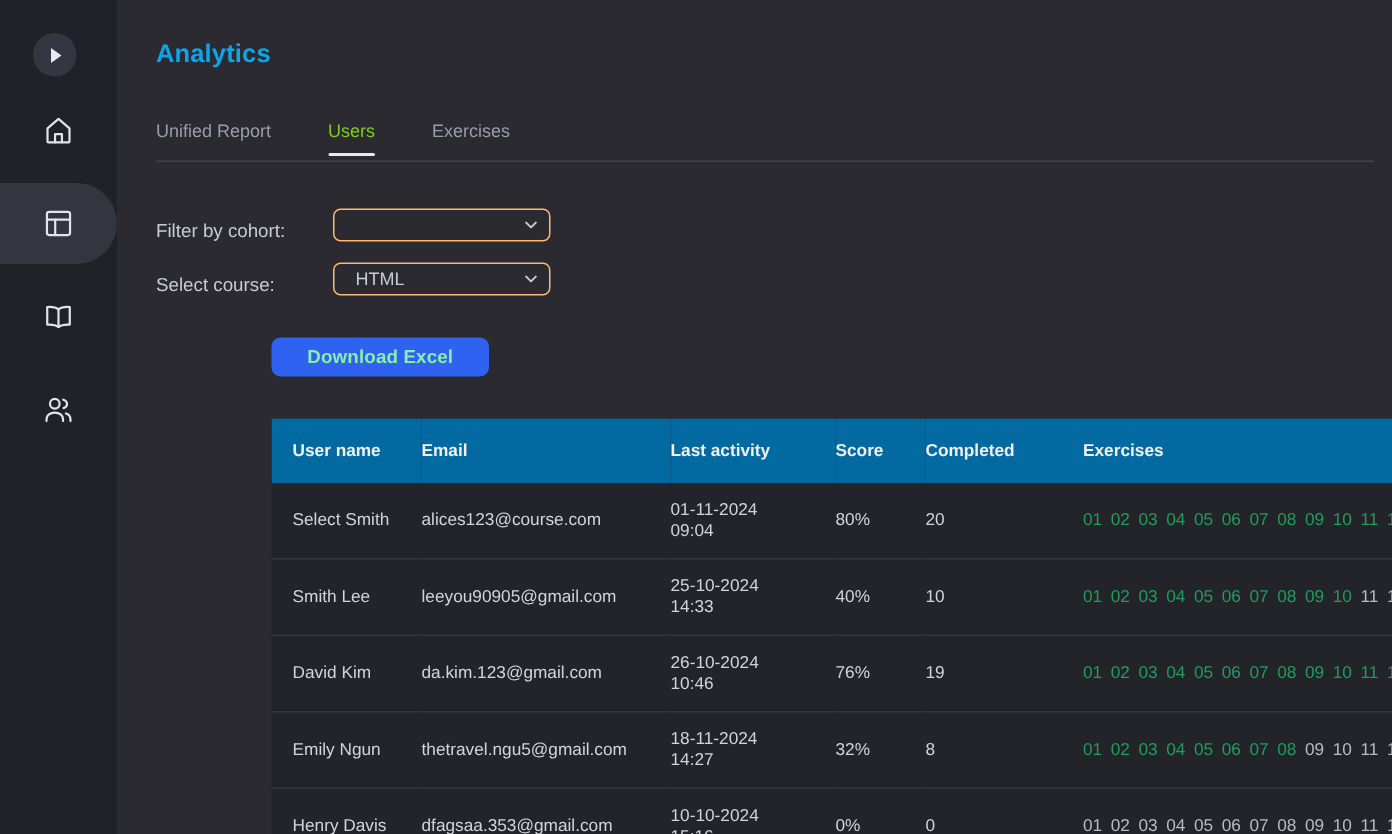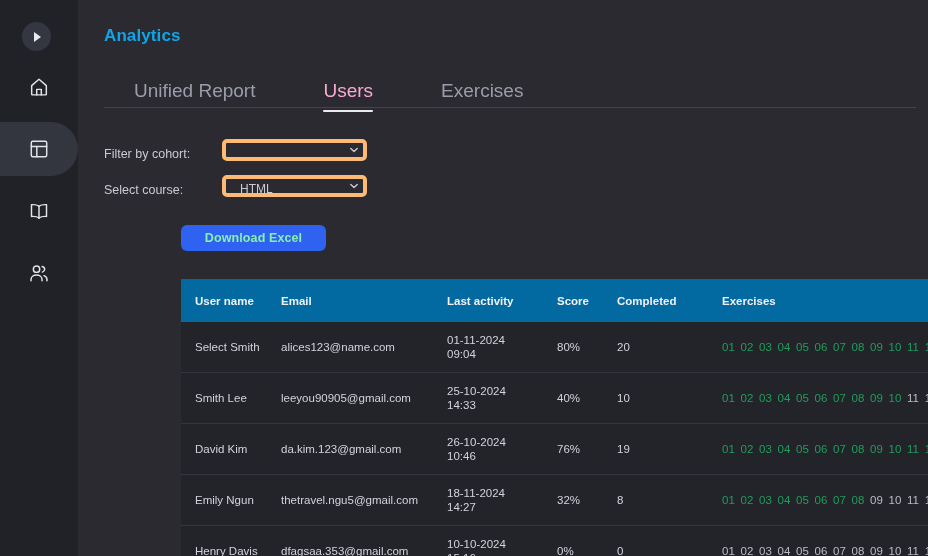--- a/index.html
+++ b/index.html
@@ -94,29 +94,28 @@
     position: absolute;
     left: 26px; top: 80px;
     width: 812px;
     height: 28px;
     border-bottom: 1px solid #41434d;
     display: flex;
     align-items: flex-start;
   }
   .tab {
     position: relative;
-    font-size: 19px;
+    font-size: 12px;
     color: #9a9daa;
     padding: 0 0 9px 0;
     margin-right: 38px;
     cursor: pointer;
     white-space: nowrap;
-    margin-left: 30px;
-  }
-  .tab.active { color: #f9a8d4; }
+  }
+  .tab.active { color: #84cc16; }
   .tab.active::after {
     content: "";
     position: absolute;
     left: 0; right: 0; bottom: -1px;
     height: 2px;
     background: #e9eaee;
     border-radius: 2px;
   }
 
   
@@ -133,21 +132,21 @@
     color: #c9cbd4;
     width: 118px;
   }
   .select-wrap {
     position: relative;
     width: 145px; height: 22px;
   }
   .sel {
     width: 145px; height: 22px;
     background: #2a2a30;
-    border: 4px solid #fdba74;
+    border: 1px solid #fdba74;
     border-radius: 5px;
     color: #c9cbd4;
     font-size: 12px;
     font-family: "Liberation Sans", sans-serif;
     padding: 0 22px 0 14px;
     appearance: none;
     -webkit-appearance: none;
     outline: none;
     cursor: pointer;
     line-height: 20px;
@@ -326,21 +325,21 @@
             <th class="c-email">Email</th>
             <th class="c-act">Last activity</th>
             <th class="c-score">Score</th>
             <th class="c-comp">Completed</th>
             <th class="c-ex">Exercises</th>
           </tr>
         </thead>
         <tbody id="tbody">
             <tr>
               <td class="c-name">Select Smith</td>
-              <td class="c-email">alices123@name.com</td>
+              <td class="c-email">alices123@course.com</td>
               <td class="c-act">
                 <div>01-11-2024</div>
                 <div>09:04</div>
               </td>
               <td class="c-score">80%</td>
               <td class="c-comp">20</td>
               <td class="c-ex">
                 <div class="ex-list"><span class="ex-num done">01</span> <span class="ex-num done">02</span> <span class="ex-num done">03</span> <span class="ex-num done">04</span> <span class="ex-num done">05</span> <span class="ex-num done">06</span> <span class="ex-num done">07</span> <span class="ex-num done">08</span> <span class="ex-num done">09</span> <span class="ex-num done">10</span> <span class="ex-num done">11</span> <span class="ex-num done">12</span>              </div>
               </td>
             </tr>

